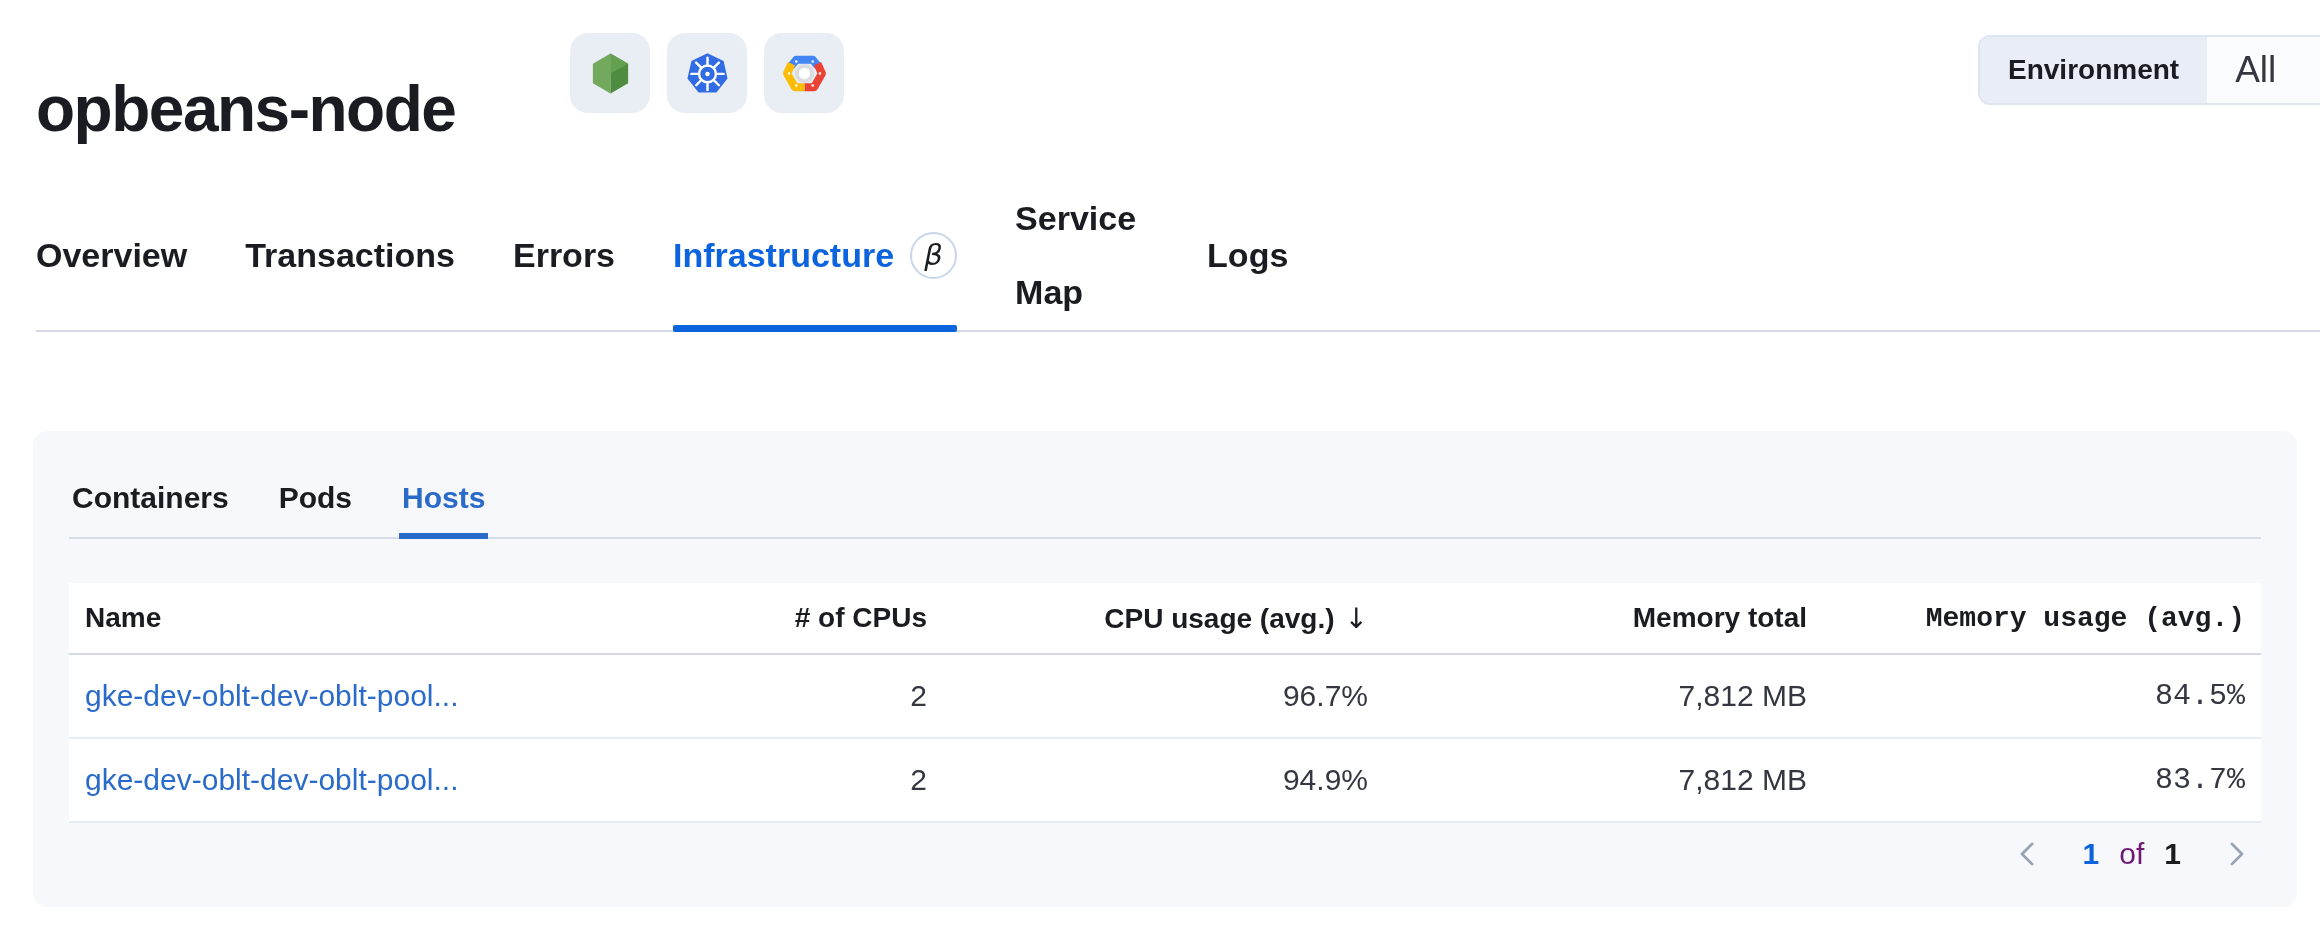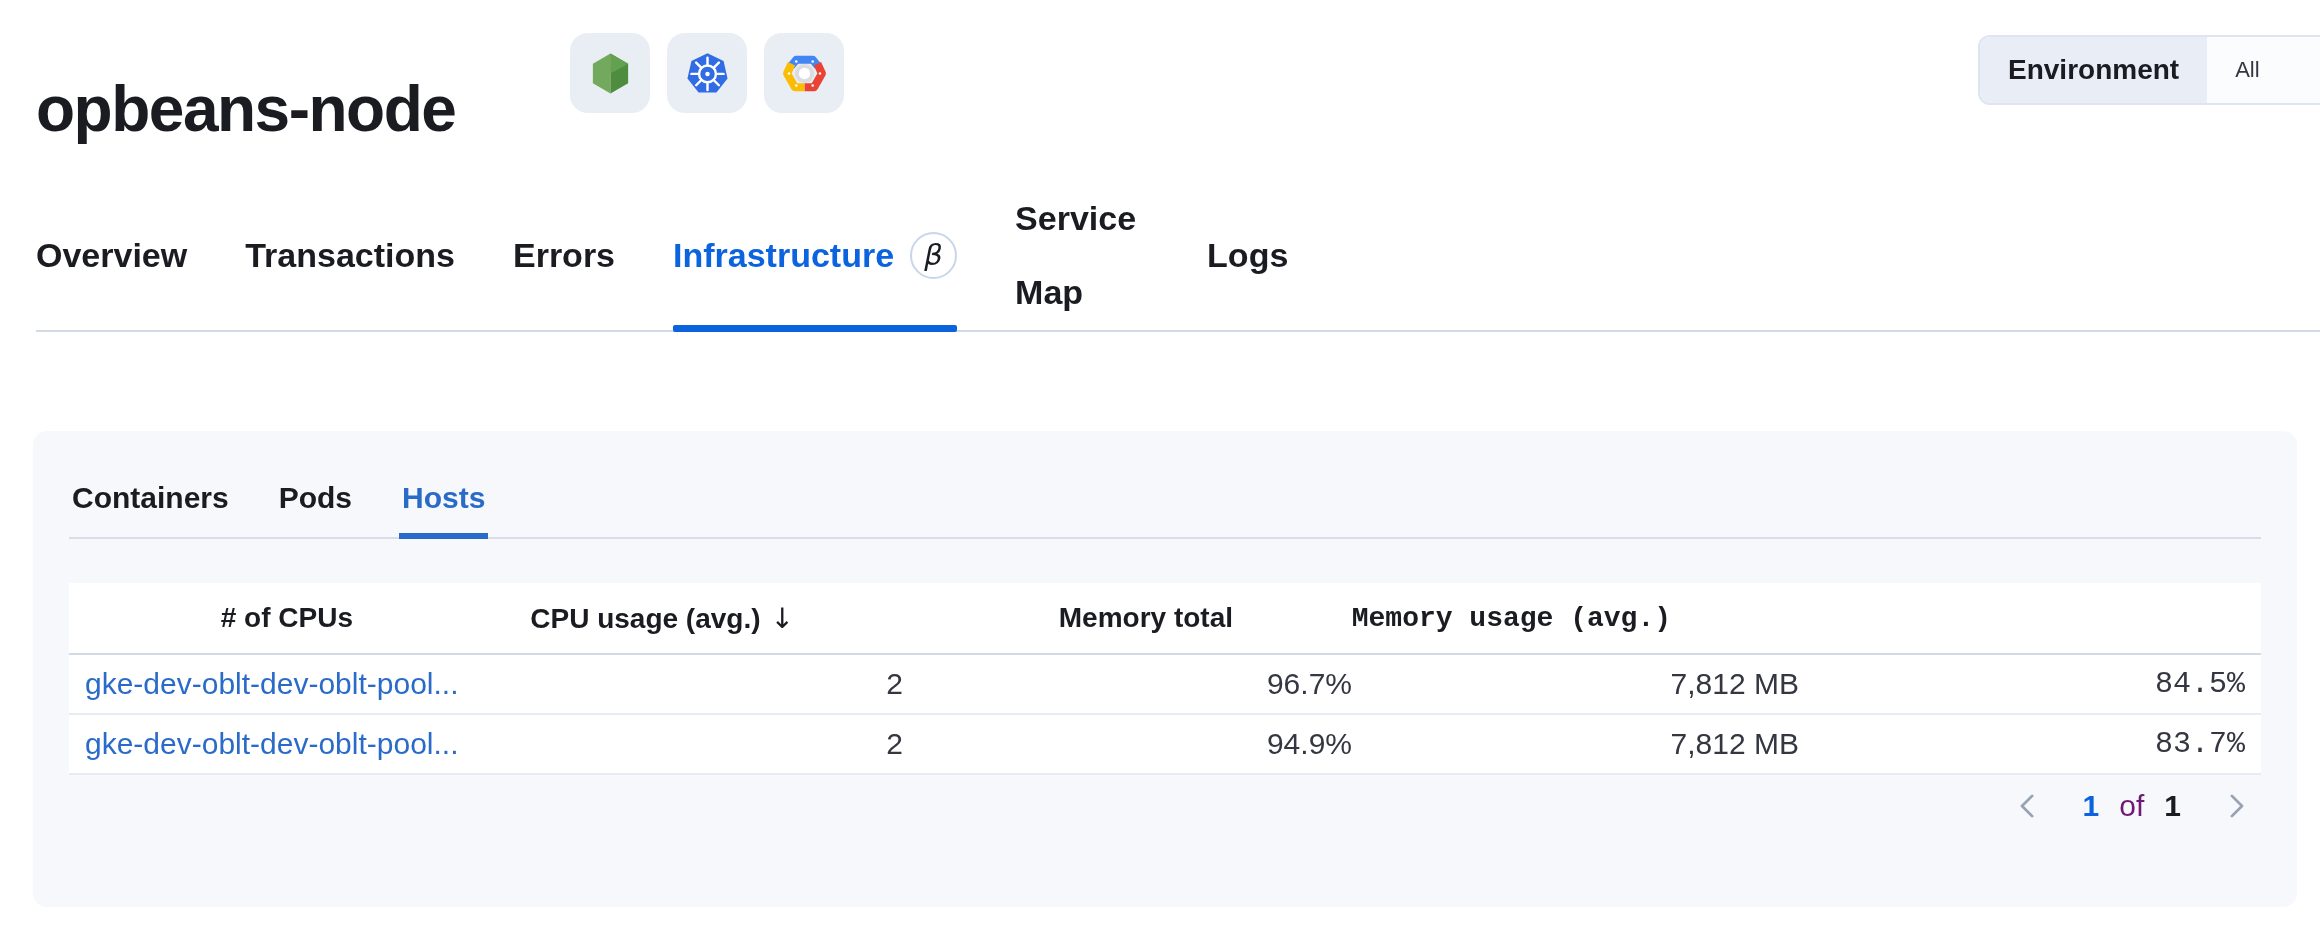--- a/index.html
+++ b/index.html
@@ -26,21 +26,21 @@
   .env-control {
     position:absolute; left:1978px; top:35px; height:70px; width:420px;
     border:2px solid #dee5f1; border-radius:12px; background:#fbfcfe;
     display:flex; overflow:hidden;
   }
   .env-prepend {
     background:#e9edf6; display:flex; align-items:center; padding:0 28px;
     font-size:28px; font-weight:600; color:#1a1c21; flex:0 0 auto;
   }
   .env-value {
-    display:flex; align-items:center; padding:0 28px; font-size:22px; color:#343741;
+    display:flex; align-items:center; padding:0 28px; font-size:37px; color:#343741;
   }
 
   
   .nav-tabs {
     position:absolute; left:36px; right:0; top:180px; height:152px;
     border-bottom:2px solid #d3dae6;
     display:flex; gap:58px; align-items:stretch;
   }
   .nav-tab {
     display:flex; align-items:center; position:relative;
@@ -74,21 +74,21 @@
   .subtab.selected::after {
     content:""; position:absolute; left:0; right:0; bottom:-2px; height:6px;
     background:var(--link);
   }
   .subtab-divider { height:2px; background:#d7dde9; }
 
   
   .hosts-table { margin-top:44px; background:#ffffff; }
   .trow { display:flex; align-items:center; }
   .trow.thead { height:72px; font-size:28px; font-weight:600; border-bottom:2px solid #d3dae6; }
-  .trow.tdata { height:60px; font-size:30px; border-bottom:2px solid #e7ebf3; color:#343741;gap:8px; }
+  .trow.tdata { height:84px; font-size:30px; border-bottom:2px solid #e7ebf3; color:#343741; }
   .cell { padding:0 16px; }
   .c-name { flex:1 1 auto; text-align:left; min-width:0; }
   .c-cpus { width:300px; text-align:right; }
   .c-cpu  { width:441px; text-align:right; }
   .c-mt   { width:439px; text-align:right; }
   .c-mu   { width:438px; text-align:right;font-family:Liberation Mono, monospace; }
   .th { color:#1a1c21; cursor:pointer; }
   .sort-arrow { font-weight:400; margin-left:10px; font-family:"DejaVu Sans",sans-serif; }
   a.host-link { color:var(--link); text-decoration:none; cursor:pointer; }
 
@@ -186,20 +186,21 @@
 
   <div class="subtabs">
     <div class="subtab">Containers</div>
     <div class="subtab">Pods</div>
     <div class="subtab selected">Hosts</div>
   </div>
   <div class="subtab-divider"></div>
 
   <div class="hosts-table">
     <div class="trow thead">
+      <div class="cell c-name th">Name</div>
       <div class="cell c-cpus th"># of CPUs</div>
       <div class="cell c-cpu th">
         <span>CPU usage (avg.)</span><span class="sort-arrow">↓</span>
       </div>
       <div class="cell c-mt th">Memory total</div>
       <div class="cell c-mu th">Memory usage (avg.)</div>
     </div>
 
     <div class="trow tdata">
       <div class="cell c-name"><a class="host-link">gke-dev-oblt-dev-oblt-pool...</a></div>

